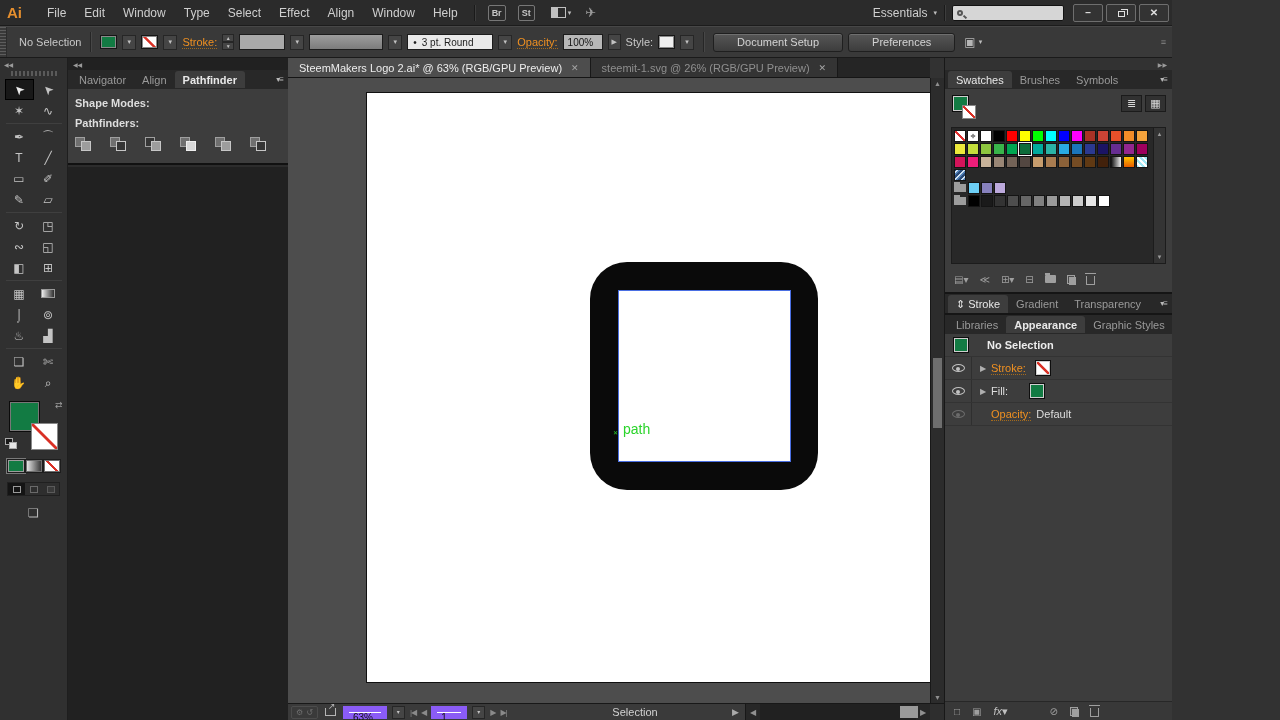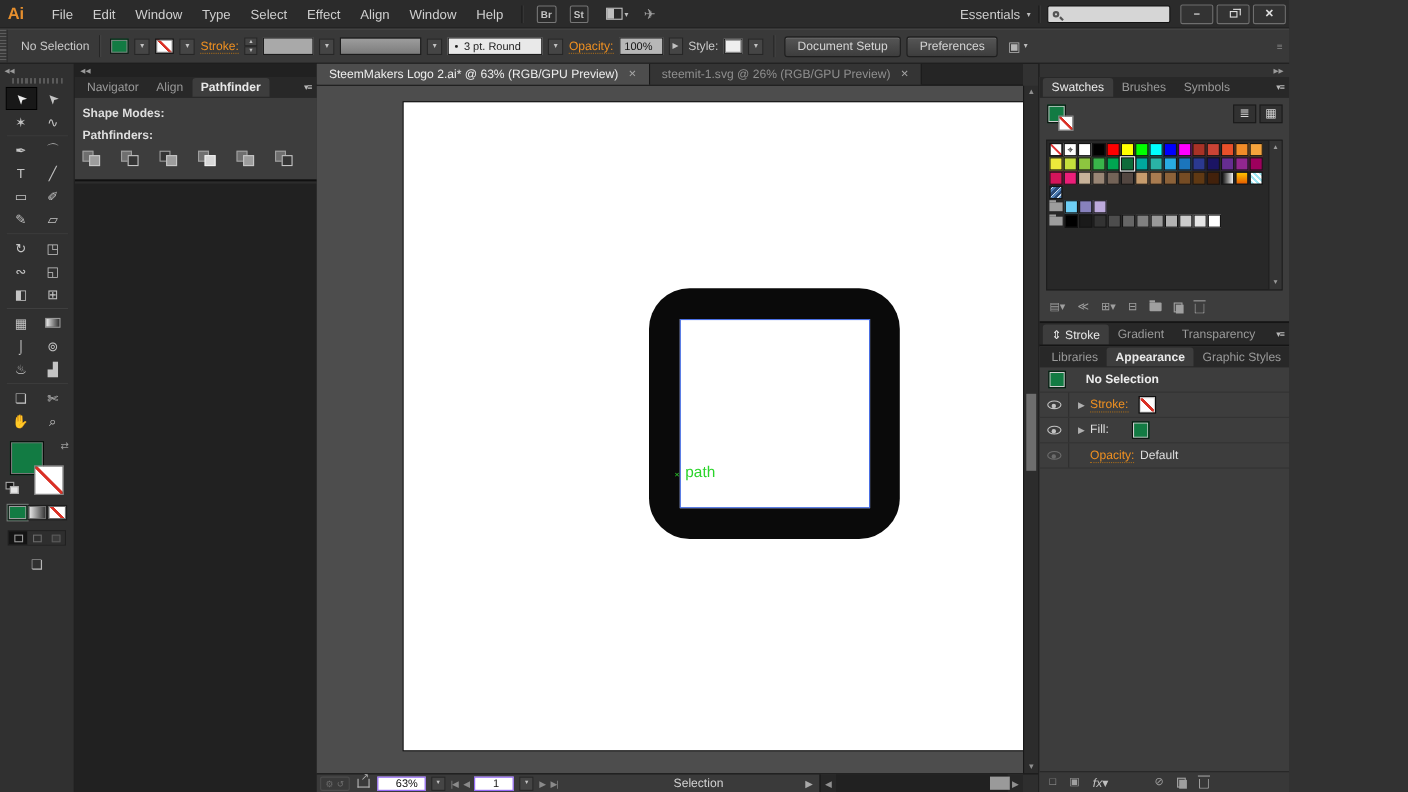--- a/index.html
+++ b/index.html
@@ -40,21 +40,21 @@
 .whiteswatch{background:#efefef}
 .dd{width:14px;height:15px;background:#454545;border:1px solid #262626;color:#c2c2c2;font-size:7px;display:flex;align-items:center;justify-content:center;flex:none}
 .spin{display:flex;flex-direction:column;flex:none}
 .spin span{width:12px;height:8px;font-size:5px;line-height:7px;text-align:center;background:#454545;border:1px solid #262626;color:#c2c2c2}
 .fld{height:16px;border:1px solid #1c1c1c;flex:none}
 .f-strokew{width:46px;background:#a9a9a9}
 .f-profile{width:74px;background:linear-gradient(to bottom,#9d9d9d,#7c7c7c)}
 .f-brush{width:86px;background:#e9e9e9;color:#1d1d1d;display:flex;align-items:center;padding:0 5px;gap:5px;font-size:10px}
 .f-op{width:40px;background:#b7b7b7;color:#141414;display:flex;align-items:center;padding:0 4px;font-size:10px}
 .opbtn{width:13px;height:16px;background:#454545;border:1px solid #262626;color:#c2c2c2;font-size:7px;display:flex;align-items:center;justify-content:center;flex:none}
-.btn{height:19px;padding:0 11px;background:linear-gradient(#565656,#3d3d3d);border:1px solid #1f1f1f;border-radius:3px;box-shadow:inset 0 1px 0 #6f6f6f;color:#d4d4d4;font-size:11px;white-space:nowrap;flex:none}
+.btn{height:19px;padding:0 23px;background:linear-gradient(#565656,#3d3d3d);border:1px solid #1f1f1f;border-radius:3px;box-shadow:inset 0 1px 0 #6f6f6f;color:#d4d4d4;font-size:11px;white-space:nowrap;flex:none}
 .alignto{display:flex;align-items:center;gap:3px;color:#b5b5b5;font-size:12px;margin-left:4px}
 .cp-end{margin-left:auto;color:#8a8a8a;font-size:9px}
 
 
 .toolbar{position:absolute;left:0;top:58px;bottom:0;width:68px;background:#303030;border-right:1px solid #1e1e1e;display:flex;flex-direction:column;align-items:center}
 .tb-collapse{align-self:flex-start;font-size:6px;color:#9a9a9a;padding:3px 4px 1px}
 .tb-grip{width:46px;height:5px;margin:2px 0 3px;background:repeating-linear-gradient(to right,#5a5a5a 0 2px,transparent 2px 4px)}
 #tools{display:flex;flex-direction:column;align-items:center}
 .tgrid{display:grid;grid-template-columns:29px 29px}
 .tool{height:21px;display:flex;align-items:center;justify-content:center;color:#c4c4c4;font-size:12px}
@@ -115,21 +115,21 @@
 .artboard{position:absolute;left:79px;top:15px;width:590px;height:589px;background:#fff;box-shadow:0 0 0 1px #101010}
 .blacksq{position:absolute;left:302px;top:184px;width:228px;height:228px;background:#0a0a0a;border-radius:37px}
 .whitesq{position:absolute;left:330px;top:212px;width:173px;height:172px;background:#fff;border:1px solid #4a6fe3}
 .pathlabel{position:absolute;left:335px;top:343px;color:#2bd42b;font-size:14px}
 .cursorx{position:absolute;left:325px;top:351px;color:#2bd42b;font-size:6px}
 .statusbar{position:absolute;left:0;bottom:0;right:0;height:17px;background:#3a3a3a;border-top:1px solid #181818;font-size:10px}
 .sb-left{position:absolute;left:3px;top:1px;display:flex;align-items:center;gap:5px;height:14px}
 .dimbtn{display:flex;gap:3px;padding:1px 4px;border:1px solid #4c4c4c;border-radius:2px;color:#6e6e6e;font-size:8px}
 .expic{position:relative;width:11px;height:8px;border:1px solid #b5b5b5;border-top:none;margin:0 2px}
 .expic::after{content:'↗';position:absolute;left:2px;top:-7px;color:#b5b5b5;font-size:9px}
-.sfld{height:13px;background:#ffffff;border:1px solid #8b5cf6;color:#111;padding:0 16px;line-height:11px}
+.sfld{height:13px;background:#ffffff;border:6px solid #8b5cf6;color:#111;padding:0 4px;line-height:11px}
 .z-f{width:44px}
 .a-f{width:36px}
 .dd-s{width:13px;height:13px;background:#454545;border:1px solid #262626;color:#c2c2c2;font-size:6px;text-align:center;line-height:11px}
 .navg{color:#8a8a8a;font-size:8px;letter-spacing:-1px}
 .sel-status{position:absolute;left:297px;top:2px;width:100px;text-align:center;color:#d2d2d2;font-size:11px}
 .sb-arrow{position:absolute;left:444px;top:3px;color:#aaa;font-size:9px}
 .hscroll{position:absolute;left:457px;right:0;top:0;bottom:0;background:#272727;border-left:1px solid #181818;display:flex;align-items:center}
 .hs-btn{width:14px;text-align:center;color:#909090;font-size:8px;flex:none}
 .hs-track{flex:1;height:100%;position:relative;background:#212121}
 .hs-thumb{position:absolute;left:140px;top:2px;bottom:2px;width:18px;background:#9a9a9a}

